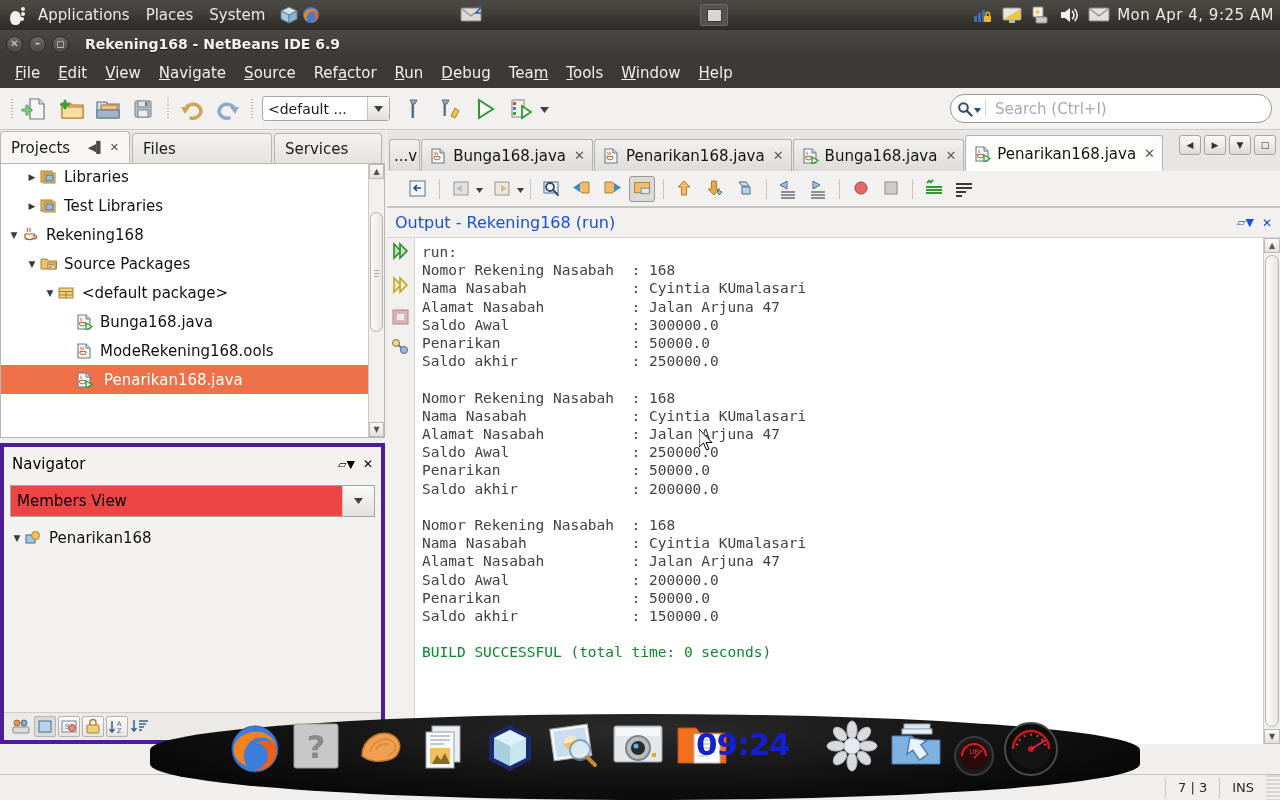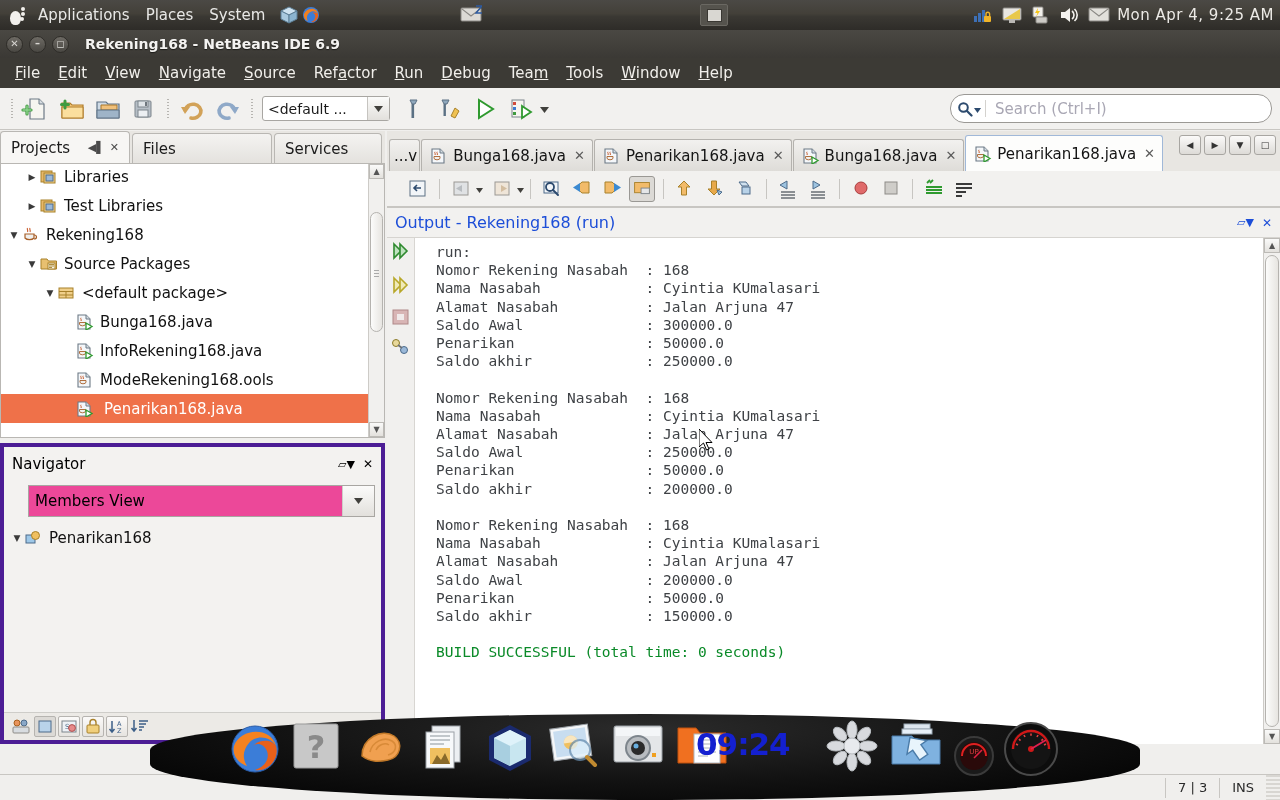--- a/index.html
+++ b/index.html
@@ -85,21 +85,21 @@
   .twist { width:14px; text-align:center; font-size:9px; color:#3a3a3a; flex:none;}
   .tico { width:19px; height:17px; margin-right:6px; position:relative; flex:none;}
   .ind1 { padding-left:6px;} .ind2{padding-left:24px;} .ind3{padding-left:42px;} .ind4{padding-left:60px;}
   #proj-scroll { position:absolute; right:0; top:0; width:16px; bottom:0;
       background:#f1f0ee; border-left:1px solid #cdcbc7;}
   .sb-btn { height:15px; display:flex;align-items:center;justify-content:center;
             background:linear-gradient(to bottom,#fafaf9,#e3e1dd); border:1px solid #bcbab6;
             font-size:8px;color:#555;}
   .sb-thumb { position:absolute; left:1px; right:1px; border-radius:7px;
               background:linear-gradient(to right,#fcfcfb,#e7e5e1); border:1px solid #b5b3af;}
-  #nav-combo { margin:4px 6px 0 24px; height:32px; border:1px solid #a8a6a2; background:#ec4899;
+  #nav-combo { margin:4px 6px 0 6px; height:32px; border:1px solid #a8a6a2; background:#ef4444;
                display:flex;align-items:center;}
   #nav-combo .ctext{flex:1;padding-left:6px;font-size:15px;}
   #nav-combo .carrow{width:32px;height:30px;border-left:1px solid #cfcdc9;
       background:linear-gradient(to bottom,#fbfbfa,#e2e0dc);display:flex;align-items:center;justify-content:center;}
   #nav-tree { background:#f3f2f0; padding-top:6px;}
   #nav-bottom-tb { position:absolute; left:0; bottom:0; width:100%; height:28px;
       background:#eceae6; border-top:1px solid #cecdc9; display:flex; align-items:center; padding-left:6px; gap:2px;}
   .ntb { width:22px;height:21px;border:1px solid #b6b4b0;border-radius:2px;
          background:linear-gradient(to bottom,#fbfaf9,#e6e4e0); position:relative;}
   .ntb.plain{border:none;background:none;}
@@ -127,21 +127,21 @@
       background:#fff; border-top:1px solid #c8c6c2;}
   #output-title { height:30px; background:#f2f1ef; display:flex; align-items:center;
       padding-left:8px; font-size:16px; color:#1d4ed8; border-bottom:1px solid #d6d4d0;}
   #output-title .spacer{flex:1;}
   #out-gutter { position:absolute; left:0; top:30px; width:28px; bottom:0;
       background:#f1f0ee; border-right:1px solid #d8d6d2;}
   .gico { width:22px;height:20px;margin:3px auto; position:relative;}
   #out-text { position:absolute; left:29px; top:30px; right:17px; bottom:0;
       overflow:hidden; background:#fff;
       font-family:"DejaVu Sans Mono", monospace; font-size:14.5px; line-height:18.2px;
-      color:#3f4246; padding:5px 0 0 20px; white-space:pre;}
+      color:#3f4246; padding:5px 0 0 6px; white-space:pre;}
   .ok-line { color:#0a8a28; }
   #out-scroll { position:absolute; right:0; top:30px; width:17px; bottom:0;
       background:#f1f0ee; border-left:1px solid #cdcbc7;}
 
   
   #statusbar { position:absolute; left:0; bottom:0; width:1280px; height:26px;
       background:#f0efed; border-top:1px solid #c8c6c2; display:flex; align-items:center;
       justify-content:flex-end; font-size:13px; color:#2a2a2a;}
   .st-cell{ padding:0 12px; border-left:1px solid #c8c6c2; line-height:20px;}
 
@@ -444,31 +444,20 @@
                   <path d="M4.5 11 a3 1.8 0 0 0 6 0 v-1.5 h-6z" fill="#f0f0ee" stroke="#a8602a" stroke-width=".9"></path>
                   <polygon points="11,10 17,13.5 11,17" fill="#ffffff" stroke="#2f9a2f" stroke-width="1.3"></polygon>
                 </svg></span>
               <span>Bunga168.java</span>
             </div>
             <div class="tnode ind4">
               <span class="twist"></span>
               <span class="tico"><svg width="19" height="17" viewBox="0 0 19 17">
                   <path d="M3 2 h8 l4 4 v10 h-12z" fill="#f4f7fa" stroke="#6d7a86" stroke-width="1.1"></path>
                   <path d="M11 2 v4 h4" fill="#d5dde4" stroke="#6d7a86"></path>
-                  <path d="M6 8 c1 -1.6 -1 -2 0 -3.2" stroke="#c85a2a" stroke-width="1" fill="none"></path>
-                  <path d="M4.5 11 a3 1.8 0 0 0 6 0 v-1.5 h-6z" fill="#f0f0ee" stroke="#a8602a" stroke-width=".9"></path>
-                  <polygon points="11,10 17,13.5 11,17" fill="#ffffff" stroke="#2f9a2f" stroke-width="1.3"></polygon>
-                </svg></span>
-              <span>InfoRekening168.java</span>
-            </div>
-            <div class="tnode ind4">
-              <span class="twist"></span>
-              <span class="tico"><svg width="19" height="17" viewBox="0 0 19 17">
-                  <path d="M3 2 h8 l4 4 v10 h-12z" fill="#f4f7fa" stroke="#6d7a86" stroke-width="1.1"></path>
-                  <path d="M11 2 v4 h4" fill="#d5dde4" stroke="#6d7a86"></path>
                   <path d="M6 8 c1 -1.6 -1 -2 0 -3.2 M8.2 8 c1 -1.6 -1 -2 0 -3.2" stroke="#c85a2a" stroke-width="1" fill="none"></path>
                   <path d="M5 11 a3 1.8 0 0 0 6 0 v-1.5 h-6z" fill="#f0f0ee" stroke="#a8602a" stroke-width=".9"></path>
                 </svg></span>
               <span>ModeRekening168.ools</span>
             </div>
             <div class="tnode ind4 sel">
               <span class="twist"></span>
               <span class="tico"><svg width="19" height="17" viewBox="0 0 19 17">
                   <path d="M3 2 h8 l4 4 v10 h-12z" fill="#f4f7fa" stroke="#6d7a86" stroke-width="1.1"></path>
                   <path d="M11 2 v4 h4" fill="#d5dde4" stroke="#6d7a86"></path>

